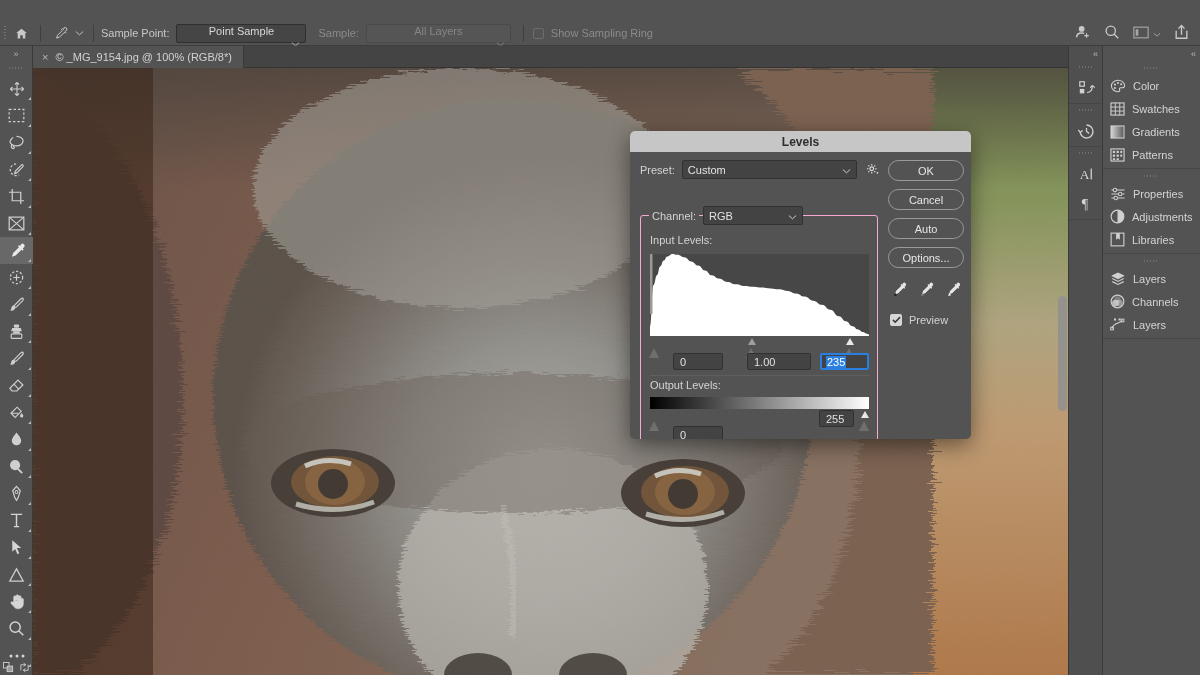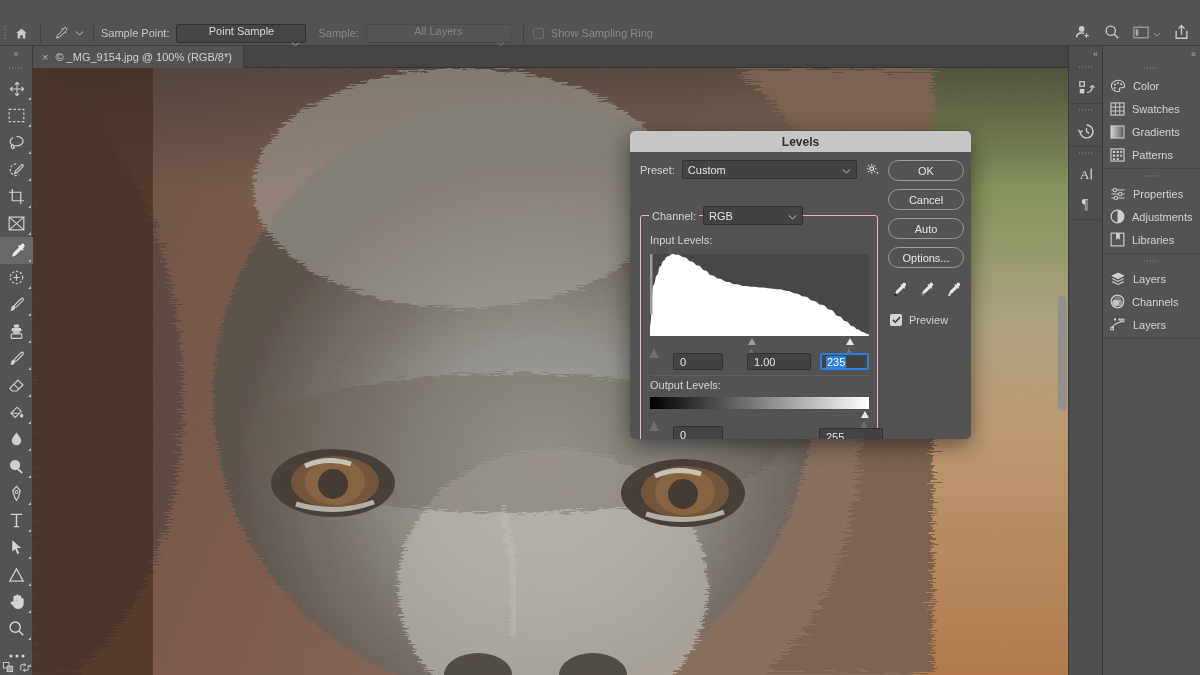--- a/index.html
+++ b/index.html
@@ -778,21 +778,21 @@
             <span class="tri-in" style="border-bottom:7px solid #535353"></span>
           </span>
           <span class="tri" style="left:209px">
             <span class="tri-out"></span>
             <span class="tri-in" style="border-bottom:7px solid #e8e8e8"></span>
           </span>
         </div>
         <div class="num" style="position:absolute;left:32px;top:210px;width:50px">
           <span>0</span>
         </div>
-        <div class="num" style="position:absolute;left:178px;top:212px;width:64px">
+        <div class="num" style="position:absolute;left:178px;top:194px;width:35px">
           <span>255</span>
         </div>
       </div>
 
       <div class="btns">
         <div class="btn">OK</div>
         <div class="btn">Cancel</div>
         <div class="btn">Auto</div>
         <div class="btn">Options...</div>
 

